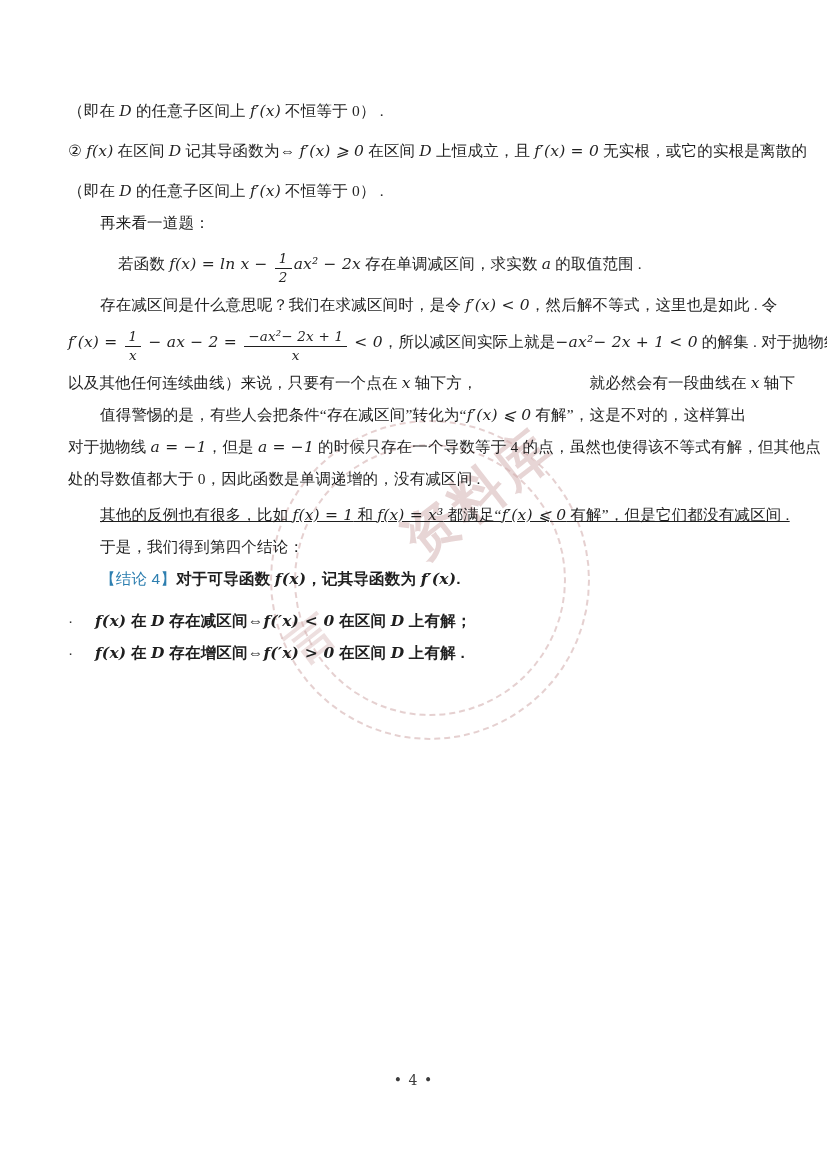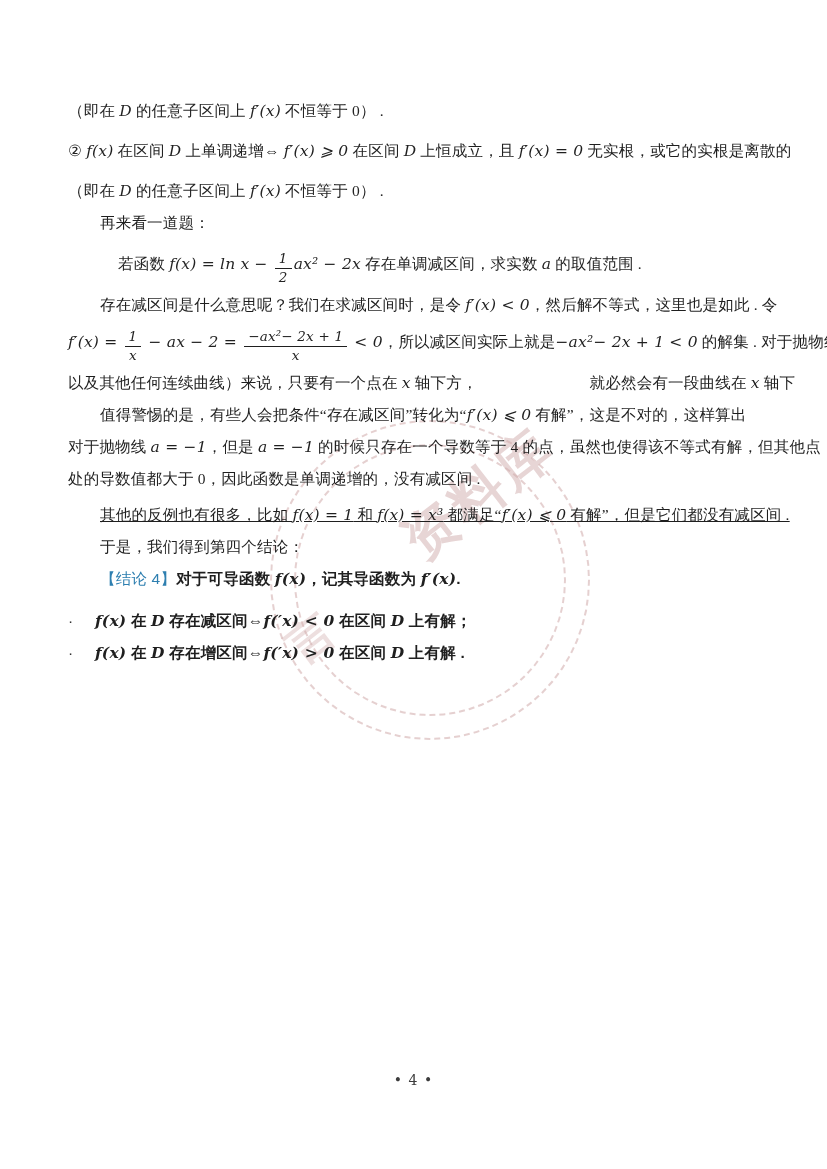--- a/index.html
+++ b/index.html
@@ -63,21 +63,21 @@
 <body>
 
 <div class="page">
   <div class="wm-ring wm-ring-outer"></div>
   <div class="wm-ring wm-ring-inner"></div>
   <span class="wm-text wm-primary">资料库</span>
   <span class="wm-text wm-partial">言</span>
 
   <div class="content">
       <p class="line kai sp0"><span class="zh">（即在 </span><span class="m">D</span><span class="zh"> 的任意子区间上 </span><span class="m">f′(x)</span><span class="zh"> 不恒等于 0） .</span></p>
-      <p class="line body sp1"><span class="zh">② </span><span class="m">f(x)</span><span class="zh"> 在区间 </span><span class="m">D</span><span class="zh"> 上单调递增⇔ </span><span class="m">f′(x) ⩾ 0</span><span class="zh"> 在区间 </span><span class="m">D</span><span class="zh"> 上恒成立，且 </span><span class="m">f′(x) = 0</span><span class="zh"> 无实根，或它的实根是离散的</span></p>
+      <p class="line body sp1"><span class="zh">② </span><span class="m">f(x)</span><span class="zh"> 在区间 </span><span class="m">D</span><span class="zh"> 记其导函数为⇔ </span><span class="m">f′(x) ⩾ 0</span><span class="zh"> 在区间 </span><span class="m">D</span><span class="zh"> 上恒成立，且 </span><span class="m">f′(x) = 0</span><span class="zh"> 无实根，或它的实根是离散的</span></p>
       <p class="line kai sp1"><span class="zh">（即在 </span><span class="m">D</span><span class="zh"> 的任意子区间上 </span><span class="m">f′(x)</span><span class="zh"> 不恒等于 0） .</span></p>
       <p class="line body ind-1 sp2"><span class="zh">再来看一道题：</span></p>
       <p class="line kai tall ind-2 sp2"><span class="zh">若函数 </span><span class="m">f(x) = ln x − </span><span class="frac"><span class="num">1</span><span class="den">2</span></span><span class="m">ax² − 2x</span><span class="zh"> 存在单调减区间，求实数 </span><span class="m">a</span><span class="zh"> 的取值范围 .</span></p>
       <p class="line body ind-1 sp2"><span class="zh">存在减区间是什么意思呢？我们在求减区间时，是令 </span><span class="m">f′(x) &lt; 0</span><span class="zh">，然后解不等式，这里也是如此 . 令</span></p>
       <p class="line body tall sp0"><span class="m">f′(x) = </span><span class="frac"><span class="num">1</span><span class="den">x</span></span><span class="m"> − ax − 2 = </span><span class="frac"><span class="num">−ax²− 2x + 1</span><span class="den">x</span></span><span class="m"> &lt; 0</span><span class="zh">，所以减区间实际上就是</span><span class="m">−ax²− 2x + 1 &lt; 0</span><span class="zh"> 的解集 . 对于抛物线（</span></p>
       <p class="line body sp2"><span class="zh">以及其他任何连续曲线）来说，只要有一个点在 </span><span class="m">x</span><span class="zh"> 轴下方，</span><span class="gap" style="width: 112px;"></span><span class="zh">就必然会有一段曲线在 </span><span class="m">x</span><span class="zh"> 轴下</span></p>
       <p class="line body ind-1 sp2"><span class="zh">值得警惕的是，有些人会把条件“存在减区间”转化为“</span><span class="m">f′(x) ⩽ 0</span><span class="zh"> 有解”，这是不对的，这样算出</span></p>
       <p class="line body sp2"><span class="zh">对于抛物线 </span><span class="m">a = −1</span><span class="zh">，但是 </span><span class="m">a = −1</span><span class="zh"> 的时候只存在一个导数等于 4 的点，虽然也使得该不等式有解，但其他点</span></p>
       <p class="line body sp2"><span class="zh">处的导数值都大于 0，因此函数是单调递增的，没有减区间 .</span></p>
       <p class="line body ind-1 sp3"><span class="zh">其他的反例也有很多，比如 </span><span class="m">f(x) = 1</span><span class="zh"> 和 </span><span class="m">f(x) = x³</span><span class="zh"> 都满足“</span><span class="m">f′(x) ⩽ 0</span><span class="zh"> 有解”，但是它们都没有减区间 .</span></p>

